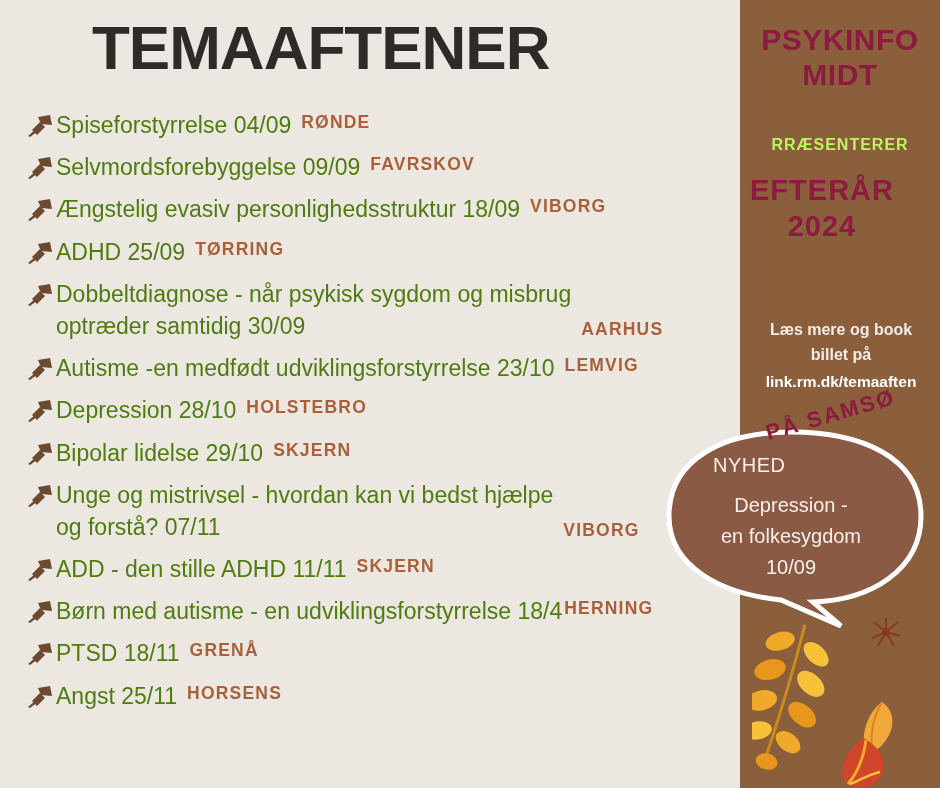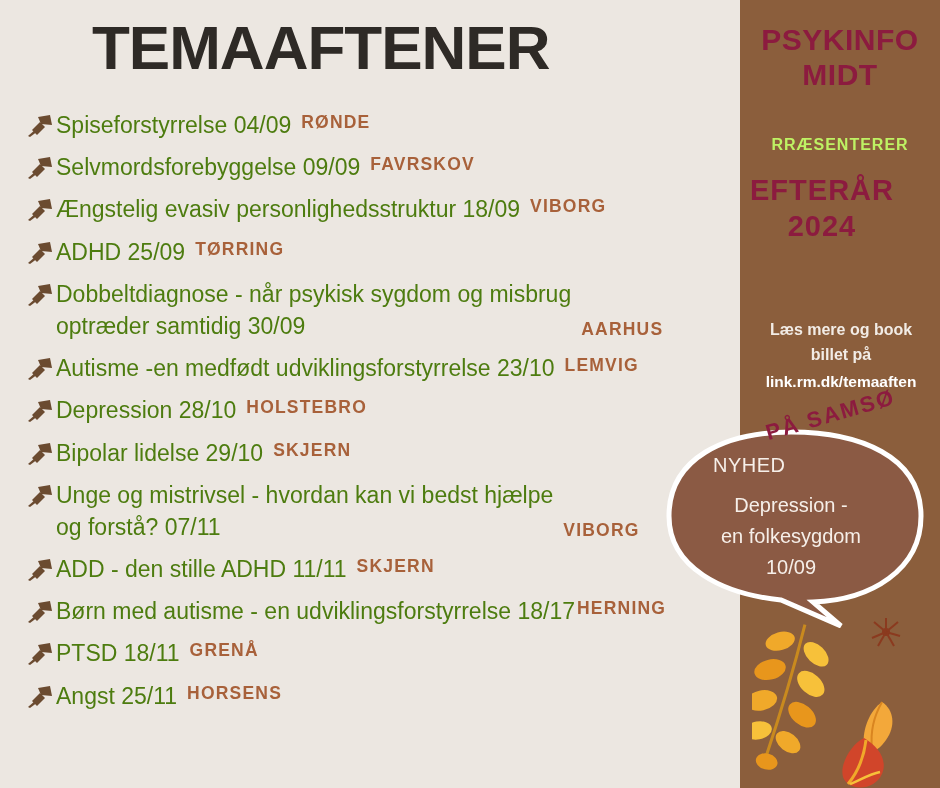--- a/index.html
+++ b/index.html
@@ -345,21 +345,21 @@
       <div class="item">
         <span class="pin">
           <svg width="30" height="26" viewBox="0 0 30 26">
               <g fill="#6b4b30">
                 <path d="M6 19 L14 11 L19 16 L11 24 Z"></path>
                 <path d="M12 6 L24 4 L26 14 L15 13 Z"></path>
                 <path d="M2 25 L10 18 L12 20 L4 26 Z"></path>
               </g>
             </svg>
         </span>
-        <span class="item-text">Børn med autisme - en udviklingsforstyrrelse 18/17</span>
+        <span class="item-text">Børn med autisme - en udviklingsforstyrrelse 18/4</span>
         <span class="city" style="margin-left:2px;">HERNING</span>
       </div>
 
       <div class="item">
         <span class="pin">
           <svg width="30" height="26" viewBox="0 0 30 26">
               <g fill="#6b4b30">
                 <path d="M6 19 L14 11 L19 16 L11 24 Z"></path>
                 <path d="M12 6 L24 4 L26 14 L15 13 Z"></path>
                 <path d="M2 25 L10 18 L12 20 L4 26 Z"></path>

